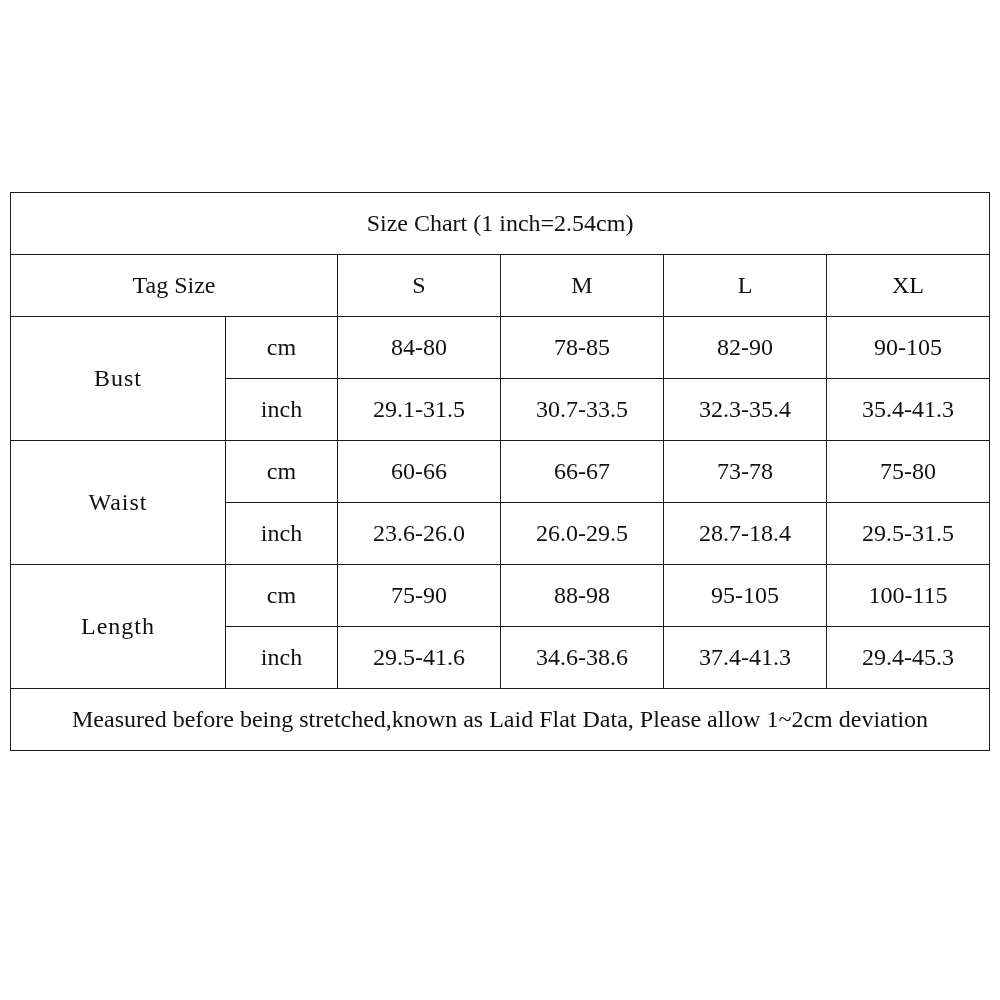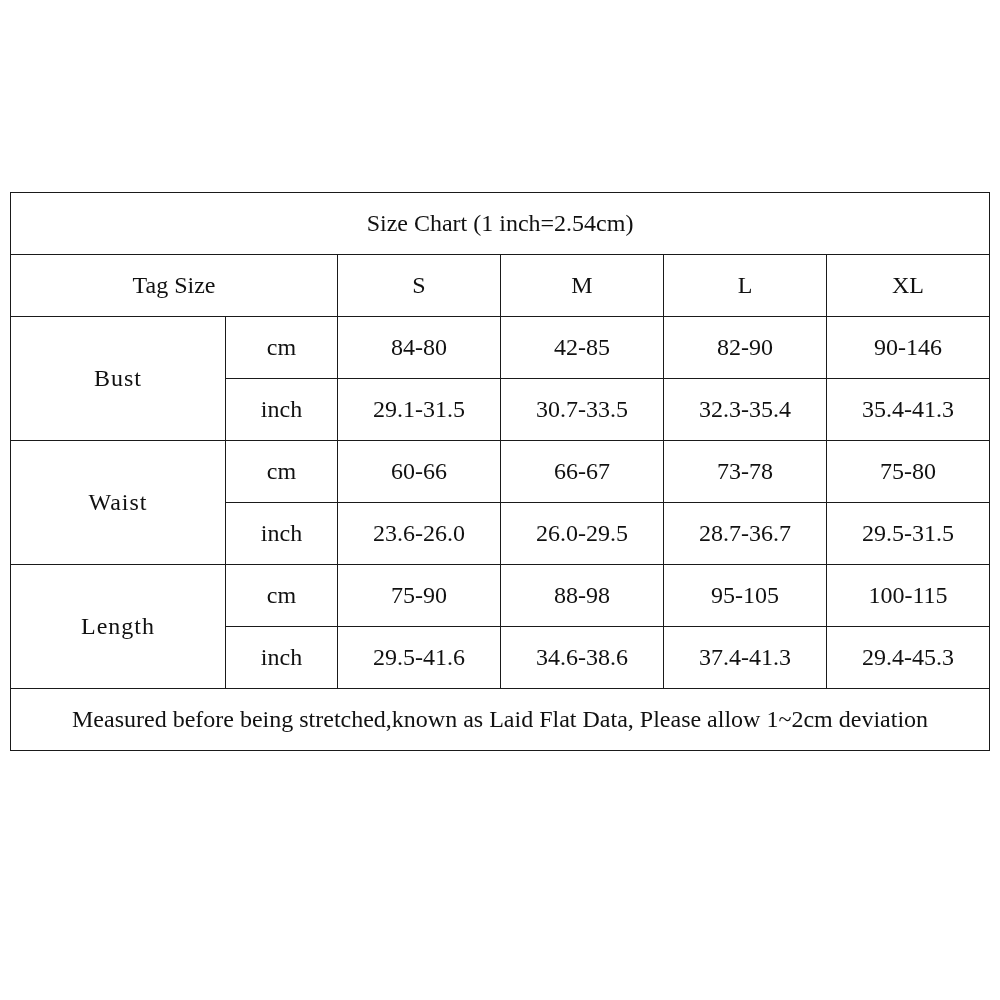--- a/index.html
+++ b/index.html
@@ -89,23 +89,23 @@
           <td class="header-cell">S</td>
           <td class="header-cell">M</td>
           <td class="header-cell">L</td>
           <td class="header-cell">XL</td>
         </tr>
 
         <tr>
           <td class="group-label" rowspan="2">Bust</td>
           <td class="unit-cell">cm</td>
           <td class="value-cell">84-80</td>
-          <td class="value-cell">42-85</td>
+          <td class="value-cell">78-85</td>
           <td class="value-cell">82-90</td>
-          <td class="value-cell">90-146</td>
+          <td class="value-cell">90-105</td>
         </tr>
         <tr>
           <td class="unit-cell">inch</td>
           <td class="value-cell">29.1-31.5</td>
           <td class="value-cell">30.7-33.5</td>
           <td class="value-cell">32.3-35.4</td>
           <td class="value-cell">35.4-41.3</td>
         </tr>
 
         <tr>
@@ -113,21 +113,21 @@
           <td class="unit-cell">cm</td>
           <td class="value-cell">60-66</td>
           <td class="value-cell">66-67</td>
           <td class="value-cell">73-78</td>
           <td class="value-cell">75-80</td>
         </tr>
         <tr>
           <td class="unit-cell">inch</td>
           <td class="value-cell">23.6-26.0</td>
           <td class="value-cell">26.0-29.5</td>
-          <td class="value-cell">28.7-36.7</td>
+          <td class="value-cell">28.7-18.4</td>
           <td class="value-cell">29.5-31.5</td>
         </tr>
 
         <tr>
           <td class="group-label" rowspan="2">Length</td>
           <td class="unit-cell">cm</td>
           <td class="value-cell">75-90</td>
           <td class="value-cell">88-98</td>
           <td class="value-cell">95-105</td>
           <td class="value-cell">100-115</td>

